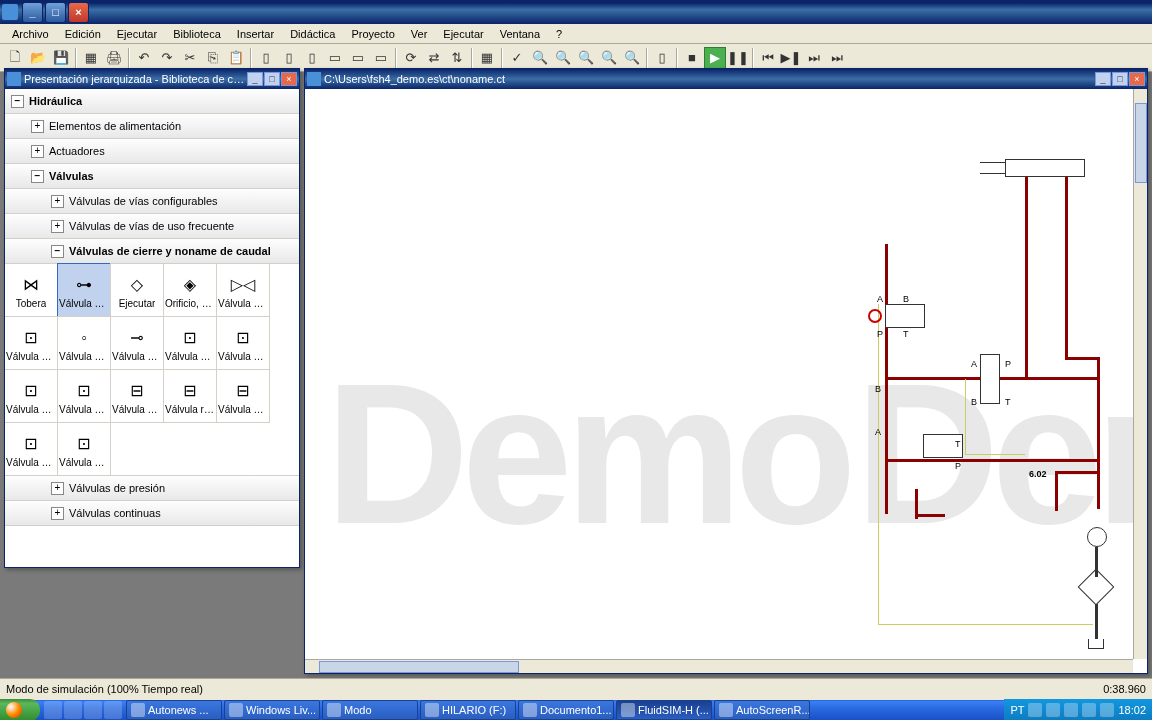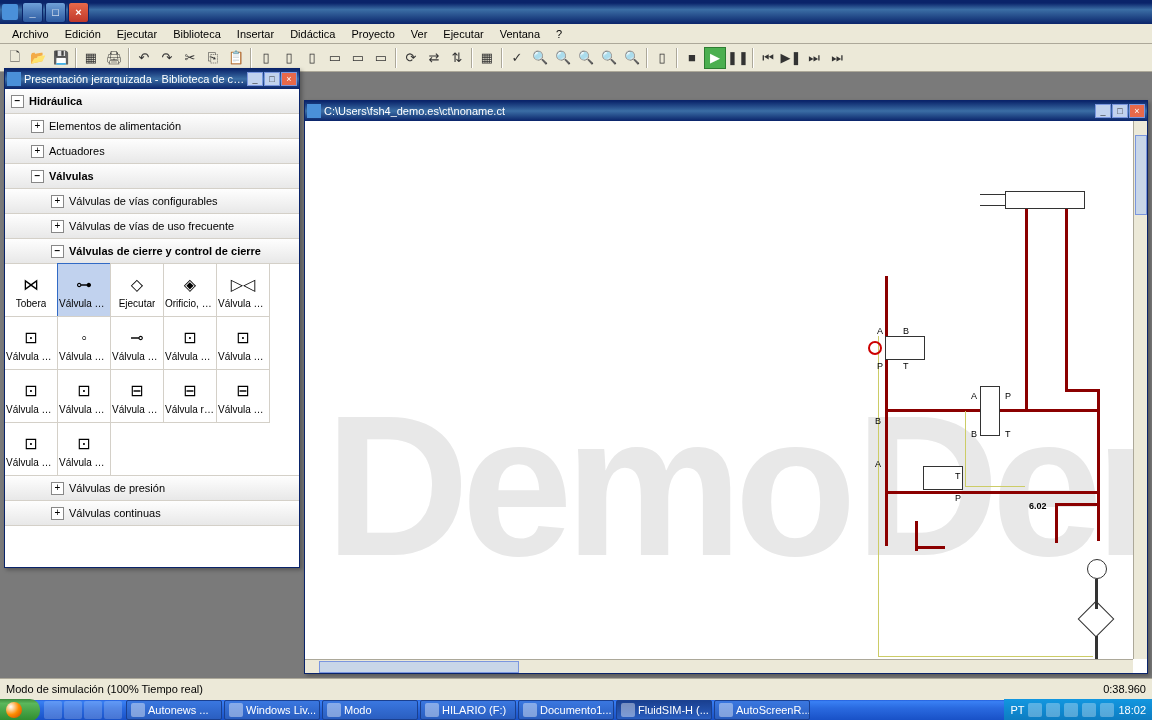--- a/index.html
+++ b/index.html
@@ -22,21 +22,21 @@
 .toolbar-btn { width: 22px; height: 22px; background: #ece9d8; border: 1px solid transparent; display: flex; align-items: center; justify-content: center; cursor: pointer; }
 .toolbar-sep { width: 2px; height: 20px; border-left: 1px solid #aca899; border-right: 1px solid #fff; margin: 0 2px; }
 .toolbar-btn.play { background: #4CAF50; border: 1px solid #2e7d32; }
 
 
 .workspace { position: absolute; top: 72px; left: 0; right: 0; bottom: 42px; background: #7a7a7a; }
 
 
 .window { position: absolute; background: white; border: 1px solid #0a246a; box-shadow: 2px 2px 4px rgba(0,0,0,0.3); }
 .window.library { left: 4px; top: -4px; width: 296px; height: 500px; }
-.window.circuit { left: 304px; top: -4px; right: 4px; bottom: 4px; width: auto; margin-top: 32px; }
+.window.circuit { left: 304px; top: -4px; right: 4px; bottom: 4px; width: auto; }
 .window-title { height: 20px; background: linear-gradient(to bottom, #0a246a, #3b6ea5 50%, #0a246a); display: flex; align-items: center; padding: 0 2px; color: white; font-size: 10px; }
 .window-title-icon { width: 14px; height: 14px; background: #4a90d9; margin-right: 3px; }
 .window-title-text { flex: 1; overflow: hidden; white-space: nowrap; text-overflow: ellipsis; }
 .window-ctrl { display: flex; gap: 1px; }
 .window-ctrl-btn { width: 16px; height: 14px; background: #c1d2ee; border: 1px solid #7a96df; display: flex; align-items: center; justify-content: center; font-size: 9px; cursor: pointer; color: #333; }
 .window-ctrl-btn.close { background: #e8694a; color: white; }
 
 
 .tree { background: white; overflow-y: auto; }
 .tree-item { display: flex; align-items: center; height: 26px; border: 1px solid #d4d0c8; border-left: none; border-right: none; margin-top: -1px; cursor: pointer; background: linear-gradient(#fefefe, #e8e8e8); }
@@ -263,21 +263,21 @@
       <div class="tree-item l2">
         <div class="tree-toggle">+</div>
         <span>Válvulas de vías configurables</span>
       </div>
       <div class="tree-item l2">
         <div class="tree-toggle">+</div>
         <span>Válvulas de vías de uso frecuente</span>
       </div>
       <div class="tree-item l2 selected">
         <div class="tree-toggle">−</div>
-        <span>Válvulas de cierre y control de cierre</span>
+        <span>Válvulas de cierre y noname de caudal</span>
       </div>
 
       <div class="symbol-grid">
         <div class="symbol-cell">
             <div class="symbol-glyph">⋈</div>
             <div class="symbol-label">Tobera</div>
           </div>
         <div class="symbol-cell selected">
             <div class="symbol-glyph">⊶</div>
             <div class="symbol-label">Válvula estr...</div>

